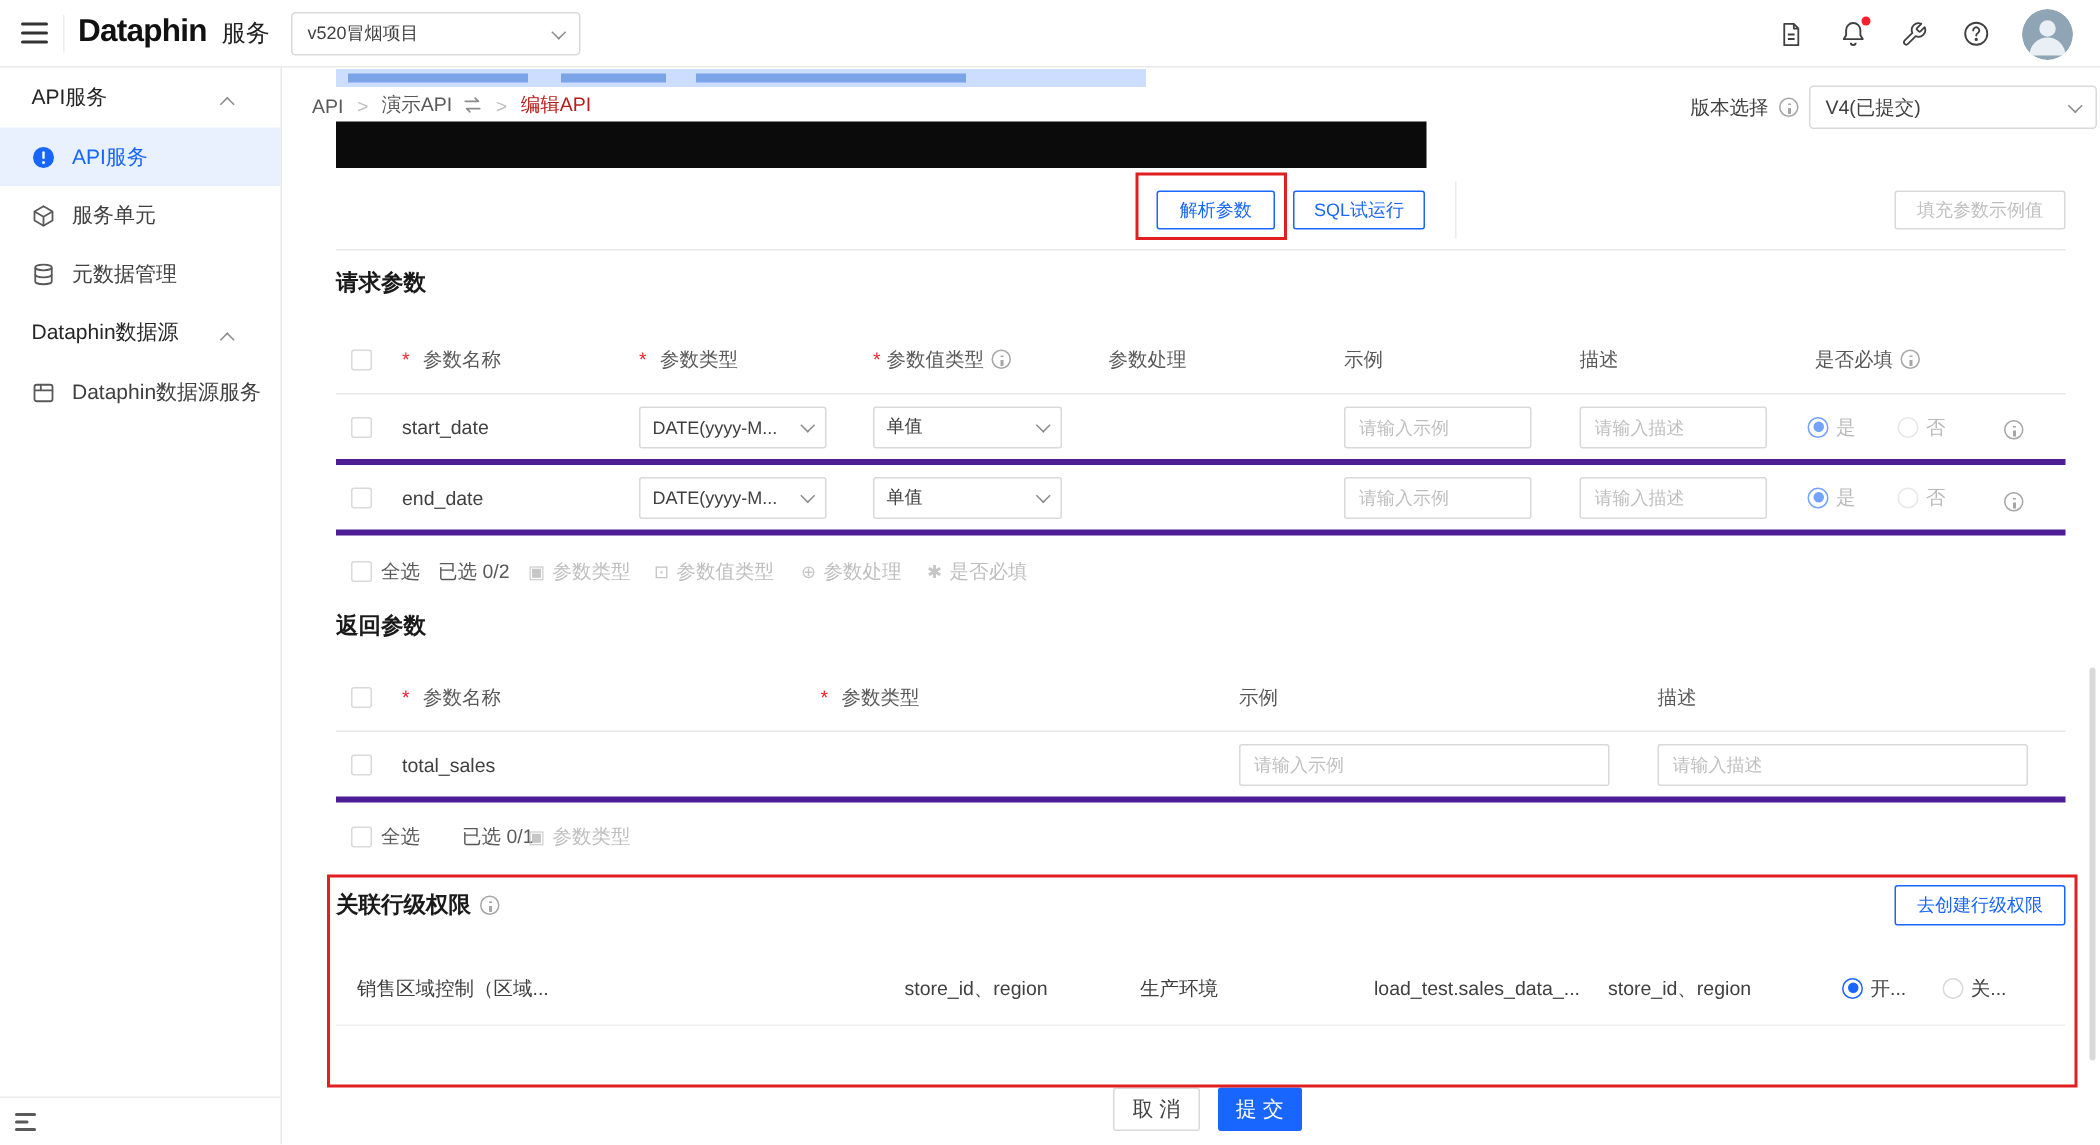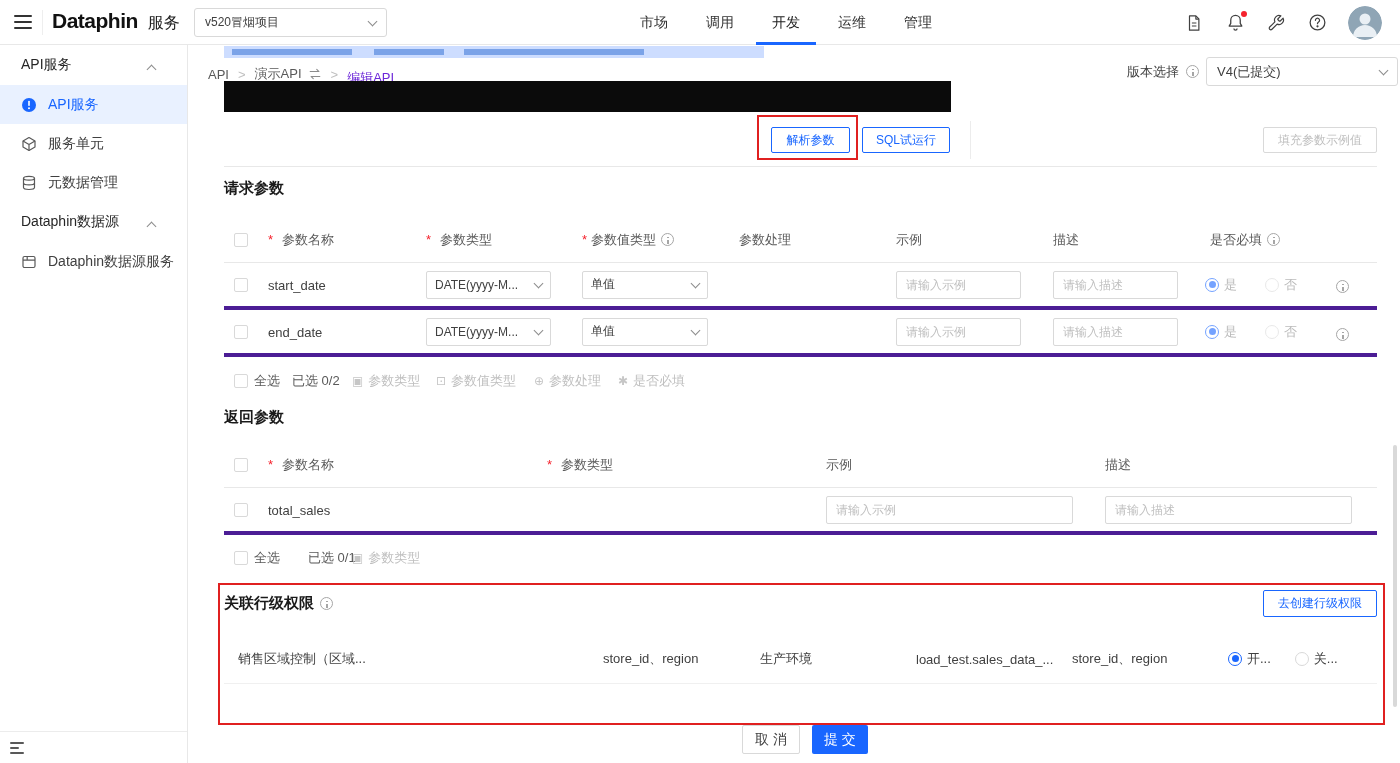--- a/index.html
+++ b/index.html
@@ -50,21 +50,21 @@
   .collapse-icon i { display:block; height:2px; background:#595959; border-radius:1px; margin-bottom:3px; }
   .collapse-icon i:nth-child(1){ width:14px; } .collapse-icon i:nth-child(2){ width:9px; }
   .collapse-icon i:nth-child(3){ width:14px; margin-bottom:0; }
 
   
   .main { position:absolute; left:189px; top:45px; right:0; bottom:0; background:#fff; }
 
   .breadcrumb { position:absolute; left:19px; top:16px; display:flex; align-items:center; font-size:13px; }
   .bc-link { color:#595959; cursor:pointer; }
   .bc-sep { color:#bfbfbf; margin:0 9px; }
-  .bc-cur { color:#6d28d9;margin-top:8px; }
+  .bc-cur { color:#b91c1c; }
   .bc-ic { margin-left:6px; display:inline-flex; }
 
   .version-area { position:absolute; top:12px; right:2px; display:flex; align-items:center; gap:7px; }
   .v-label { font-size:13px; color:#404040; }
   .v-select { width:192px; height:29px; border:1px solid #d9d9d9; border-radius:3px;
     display:flex; align-items:center; justify-content:space-between; padding:0 10px;
     font-size:13px; color:#404040; cursor:pointer; background:#fff; }
 
   .sel-band { position:absolute; left:35px; top:1px; width:540px; height:12px; background:#cdddff; }
   .sel-band i { position:absolute; top:3px; height:6px; background:#7ba3e8; display:block; }
@@ -152,27 +152,20 @@
     </div>
   <div class="tb-vdiv"></div>
   <div class="logo">
     <span class="logo-text">Dataphin</span>
     <span class="logo-suffix">服务</span>
   </div>
   <div class="proj-select">
     <span>v520冒烟项目</span>
     <span class="caret"></span>
   </div>
-  <nav class="nav">
-    <span class="nav-item">市场</span>
-    <span class="nav-item">调用</span>
-    <span class="nav-item active">开发</span>
-    <span class="nav-item">运维</span>
-    <span class="nav-item">管理</span>
-  </nav>
   <div class="tb-icons">
     <span class="icon-btn">
       <svg width="18" height="18" viewBox="0 0 24 24" fill="none" stroke="#404040" stroke-width="1.6" stroke-linejoin="round">
         <path d="M6 2.5h8.5l4 4V21.5H6z"></path>
           <path d="M14.5 2.5v4.2h4"></path>
           <path d="M9.2 12h6M9.2 16h6"></path>
       </svg>
     </span>
     <span class="icon-btn">
       <svg width="19" height="19" viewBox="0 0 24 24" fill="none" stroke="#404040" stroke-width="1.6" stroke-linejoin="round">

